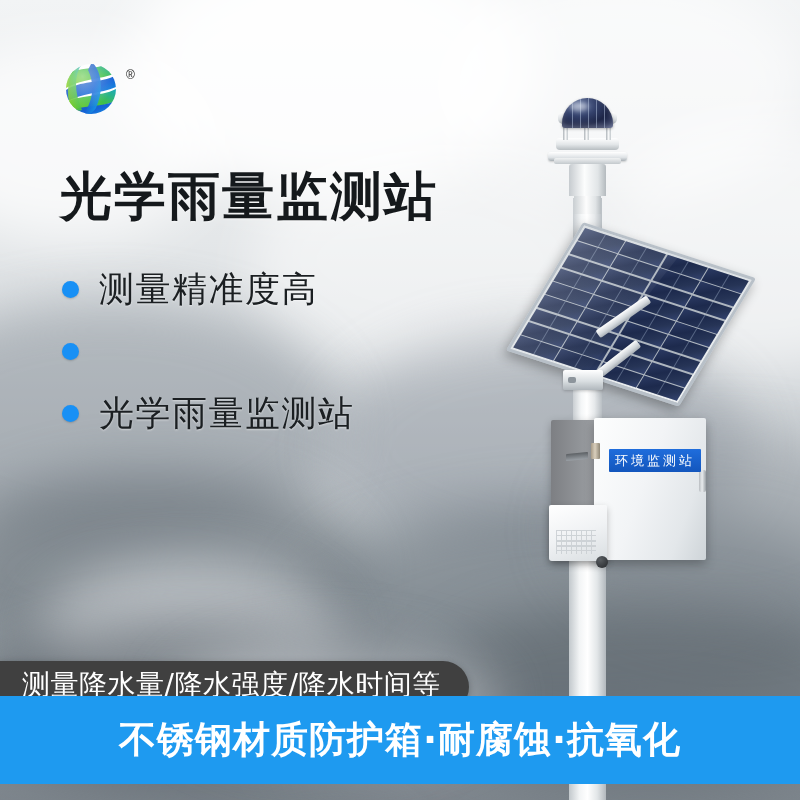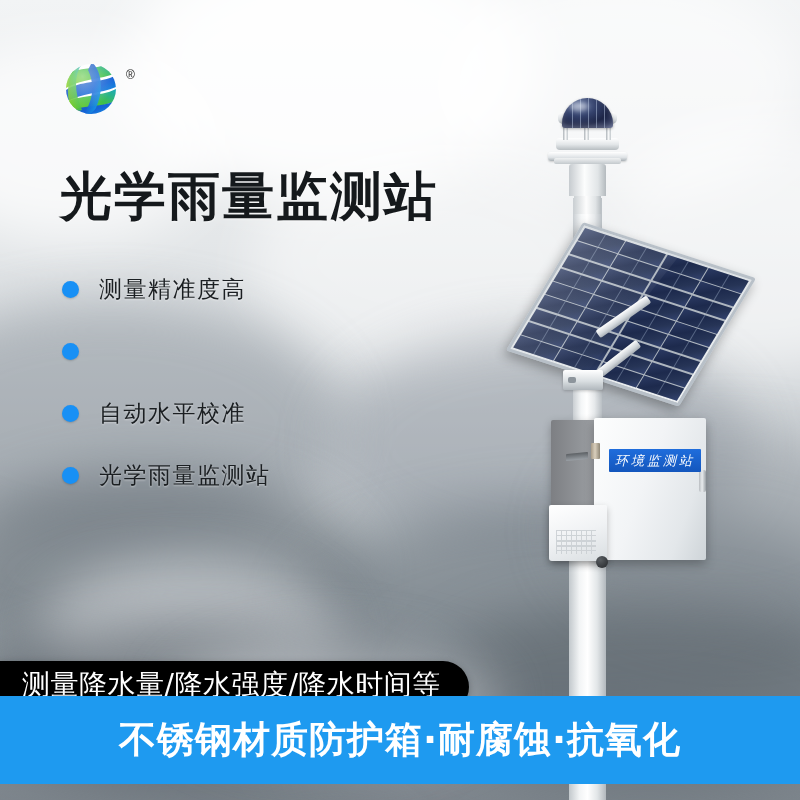--- a/index.html
+++ b/index.html
@@ -37,39 +37,39 @@
   
   .title{position:absolute;left:60px;top:168px;font-size:52px;font-weight:bold;color:#15191c;
     letter-spacing:2px;line-height:1.1;font-family:"DejaVu Sans","Liberation Sans",sans-serif;
     text-shadow:0 1px 2px rgba(255,255,255,.55);}
 
   
   .features{position:absolute;left:62px;top:258px;}
   .feature{display:flex;align-items:center;height:62px;}
   .dot{width:17px;height:17px;border-radius:50%;background:#1890f5;margin-right:20px;flex:0 0 auto;
     box-shadow:0 1px 2px rgba(0,0,0,.18);}
-  .feature-label{font-size:23px;color:#1b1f22;letter-spacing:1.5px;
+  .feature-label{font-size:35px;color:#1b1f22;letter-spacing:1.5px;
     font-family:"DejaVu Sans","Liberation Sans",sans-serif;
     text-shadow:0 1px 2px rgba(255,255,255,.5);}
 
   
   .pill{position:absolute;left:0;top:661px;height:48px;padding:0 28px 4px 22px;
-    display:flex;align-items:center;background:#000000;border-radius:0 26px 26px 0;
+    display:flex;align-items:center;background:#404040;border-radius:0 26px 26px 0;
     box-shadow:0 2px 7px rgba(0,0,0,.28);}
   .pill-text{color:#fff;font-size:28px;letter-spacing:.5px;white-space:nowrap;
     font-family:"DejaVu Sans","Liberation Sans",sans-serif;}
 
   
   .bottom-bar{position:absolute;left:0;bottom:16px;width:800px;height:88px;background:#1e9af0;
     display:flex;align-items:center;justify-content:center;}
   .bottom-text{color:#fff;font-size:37px;font-weight:bold;letter-spacing:1px;white-space:nowrap;
     font-family:"DejaVu Sans","Liberation Sans",sans-serif;}
 
   
-  .equipment{position:absolute;left:0;top:0;width:796px;height:800px;pointer-events:none;font-style:italic;}
+  .equipment{position:absolute;left:0;top:0;width:796px;height:800px;pointer-events:none;}
 
   
   .mast{position:absolute;left:573px;top:198px;width:29px;height:525px;
     background:linear-gradient(90deg,#c9ced2 0%,#f4f6f7 28%,#ffffff 48%,#e6e9eb 74%,#b9bfc4 100%);}
   .mast-lower{position:absolute;left:569px;top:560px;width:37px;height:240px;
     background:linear-gradient(90deg,#c2c8cc 0%,#f2f4f5 28%,#ffffff 50%,#e2e6e8 76%,#b2b8bd 100%);}
 
   
   .sensor-neck{position:absolute;left:574px;top:180px;width:27px;height:34px;
     background:linear-gradient(90deg,#ccd1d4,#fdfdfd 45%,#dfe3e5 80%,#b8bec2);}
@@ -295,24 +295,20 @@
   <div class="features">
     <div class="feature">
       <span class="dot"></span>
       <span class="feature-label">测量精准度高</span>
     </div>
     <div class="feature">
       <span class="dot"></span>
     </div>
     <div class="feature">
       <span class="dot"></span>
-      <span class="feature-label">自动水平校准</span>
-    </div>
-    <div class="feature">
-      <span class="dot"></span>
       <span class="feature-label">光学雨量监测站</span>
     </div>
   </div>
 
   <div class="pill">
     <span class="pill-text">测量降水量/降水强度/降水时间等</span>
   </div>
 
   <div class="bottom-bar">
     <span class="bottom-text">不锈钢材质防护箱·耐腐蚀·抗氧化</span>

